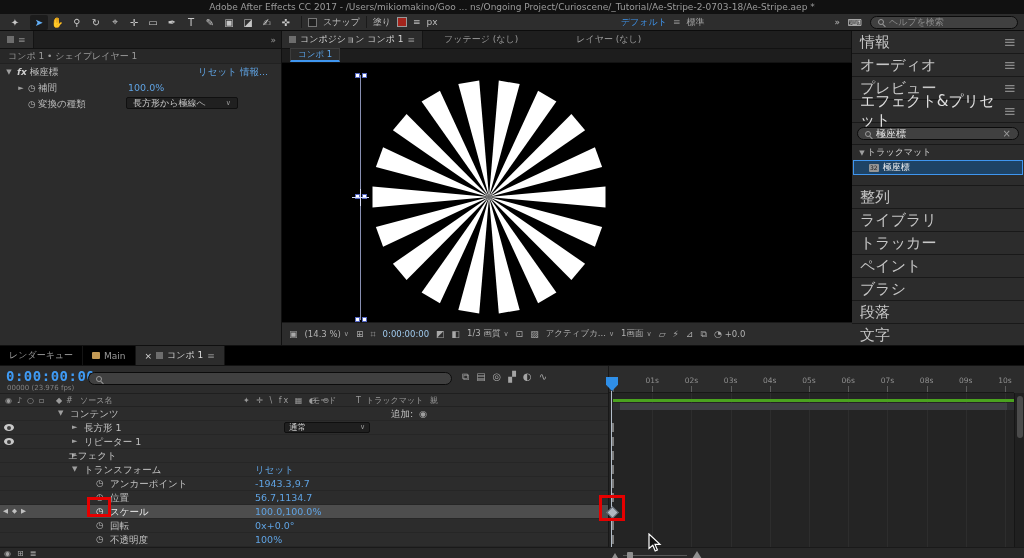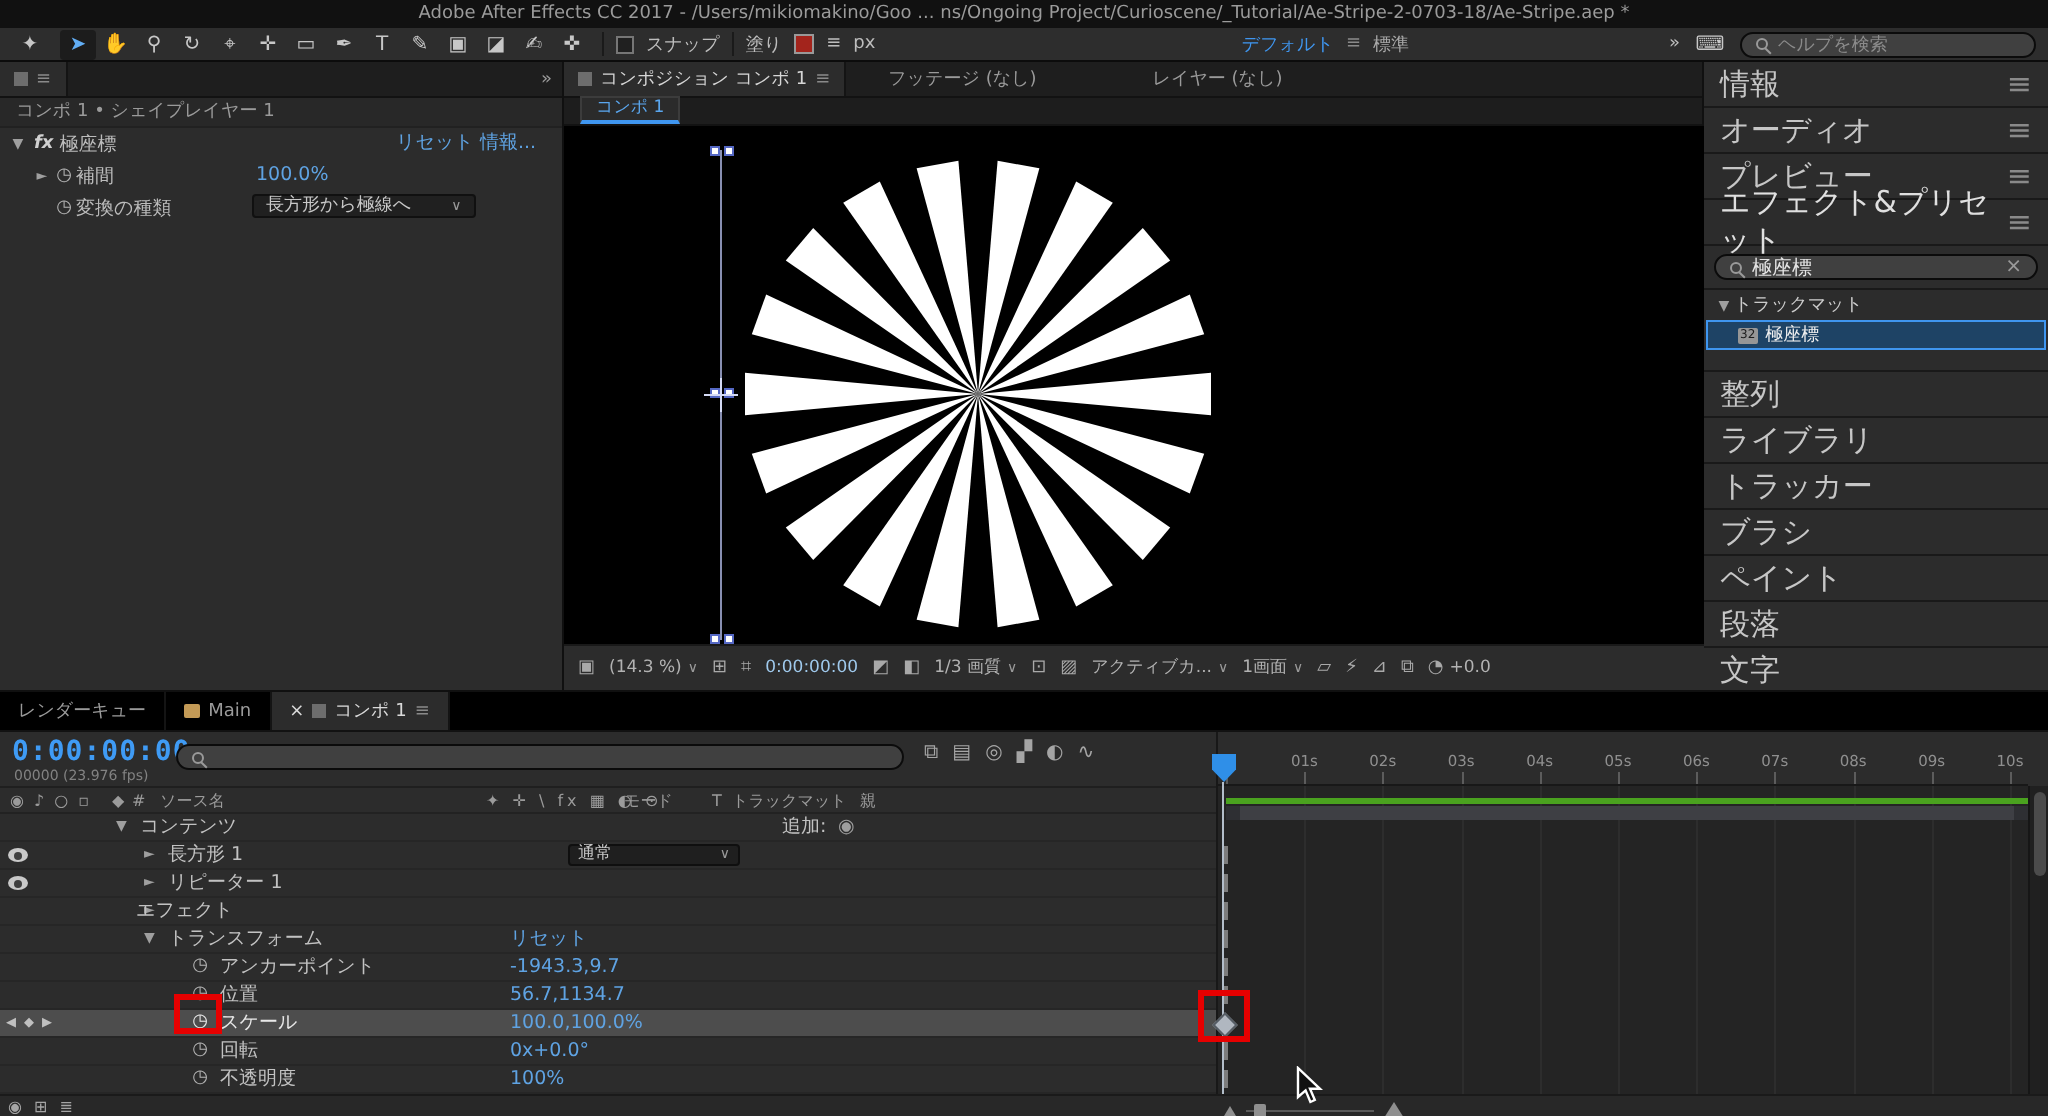--- a/index.html
+++ b/index.html
@@ -341,24 +341,24 @@
       <div class="rp-header">
         <span>整列</span>
       </div>
       <div class="rp-header">
         <span>ライブラリ</span>
       </div>
       <div class="rp-header">
         <span>トラッカー</span>
       </div>
       <div class="rp-header">
+        <span>ペイント</span>
+      </div>
+      <div class="rp-header">
         <span>ブラシ</span>
-      </div>
-      <div class="rp-header">
-        <span>ペイント</span>
       </div>
       <div class="rp-header">
         <span>段落</span>
       </div>
       <div class="rp-header">
         <span>文字</span>
       </div>
     </div>
 </div>
 

